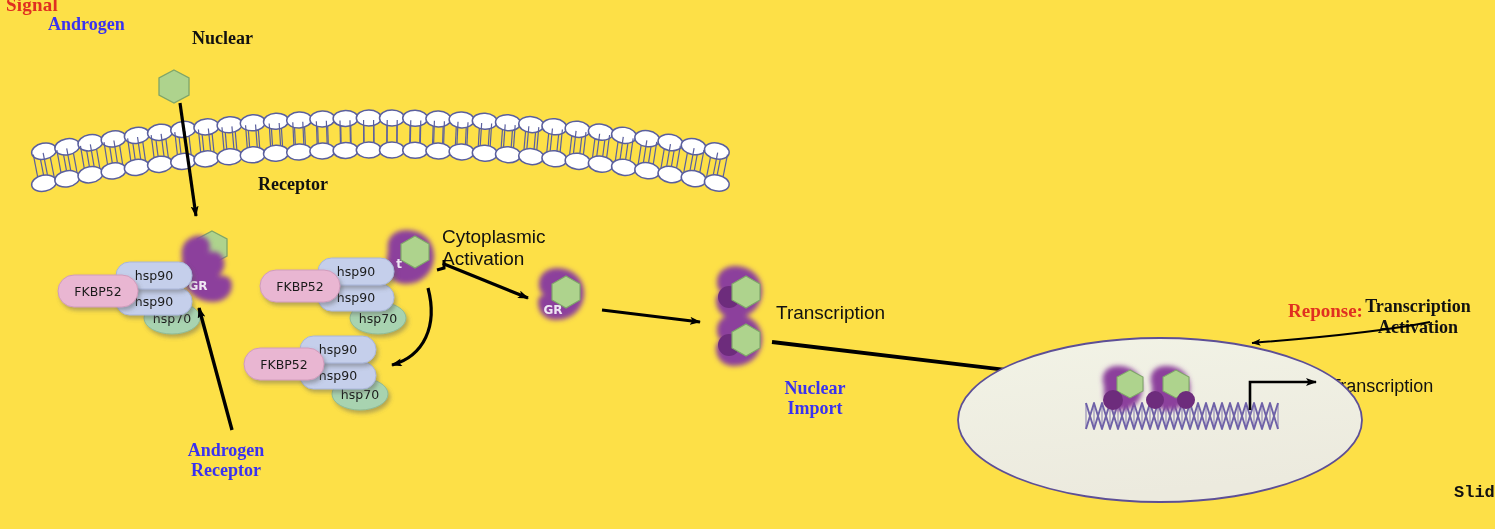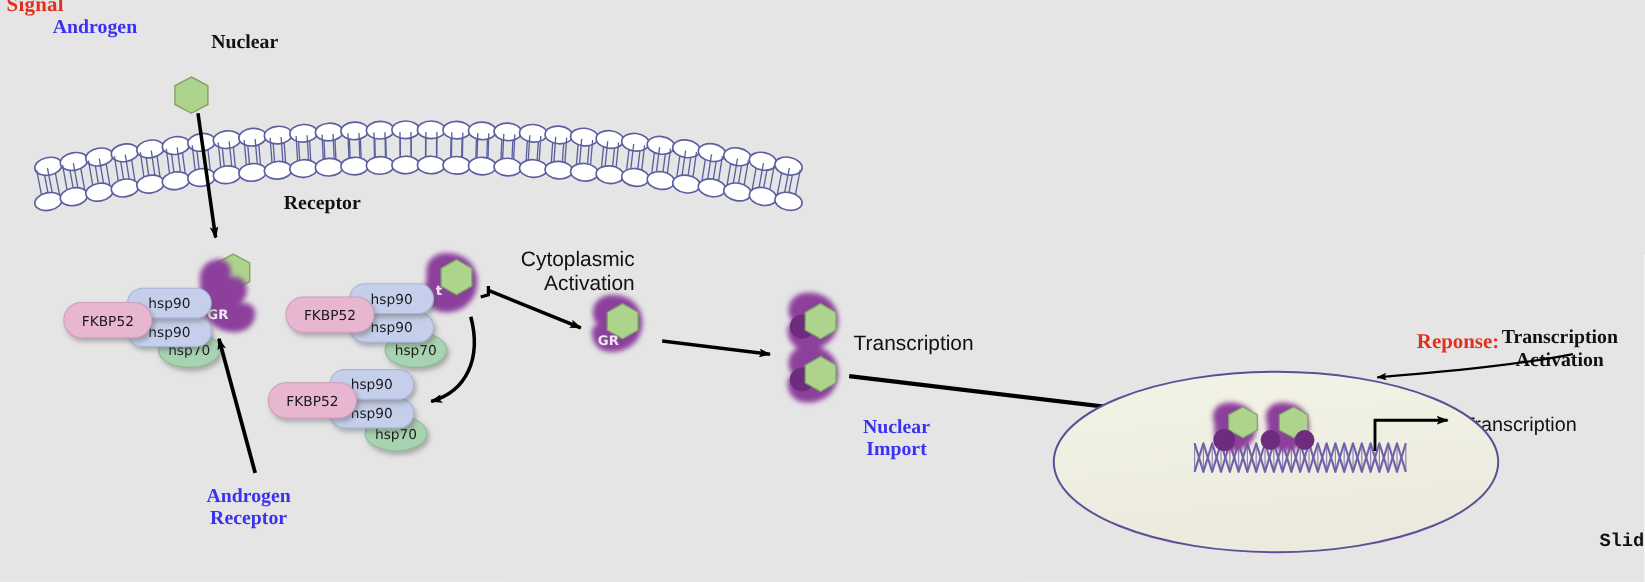--- a/index.html
+++ b/index.html
@@ -8,21 +8,21 @@
     padding: 0;
     background: #ffffff;
   }
   body {
     font-family: "Liberation Serif", "DejaVu Serif", serif;
   }
   #canvas {
     position: relative;
     width: 1495px;
     height: 529px;
-    background: #e5e5e5;
+    background: #fde047;
     overflow: hidden;
   }
   .lbl {
     position: absolute;
     white-space: pre;
     line-height: 1.12;
   }
   .lbl-signal {
     color: #e03020;
     font-weight: bold;
@@ -38,21 +38,21 @@
   .lbl-black {
     color: #111111;
     font-weight: bold;
     font-size: 18px;
   }
   .lbl-sans {
     font-family: "Liberation Sans", "DejaVu Sans", sans-serif;
     color: #111111;
     font-size: 19px;
     font-weight: 400;
-    text-align: right;
+    text-align: left;
     line-height: 1.18;
   }
   .lbl-resp-red {
     color: #e03020;
     font-weight: bold;
     font-size: 19px;
   }
   .lbl-slide {
     color: #111111;
     font-weight: bold;

